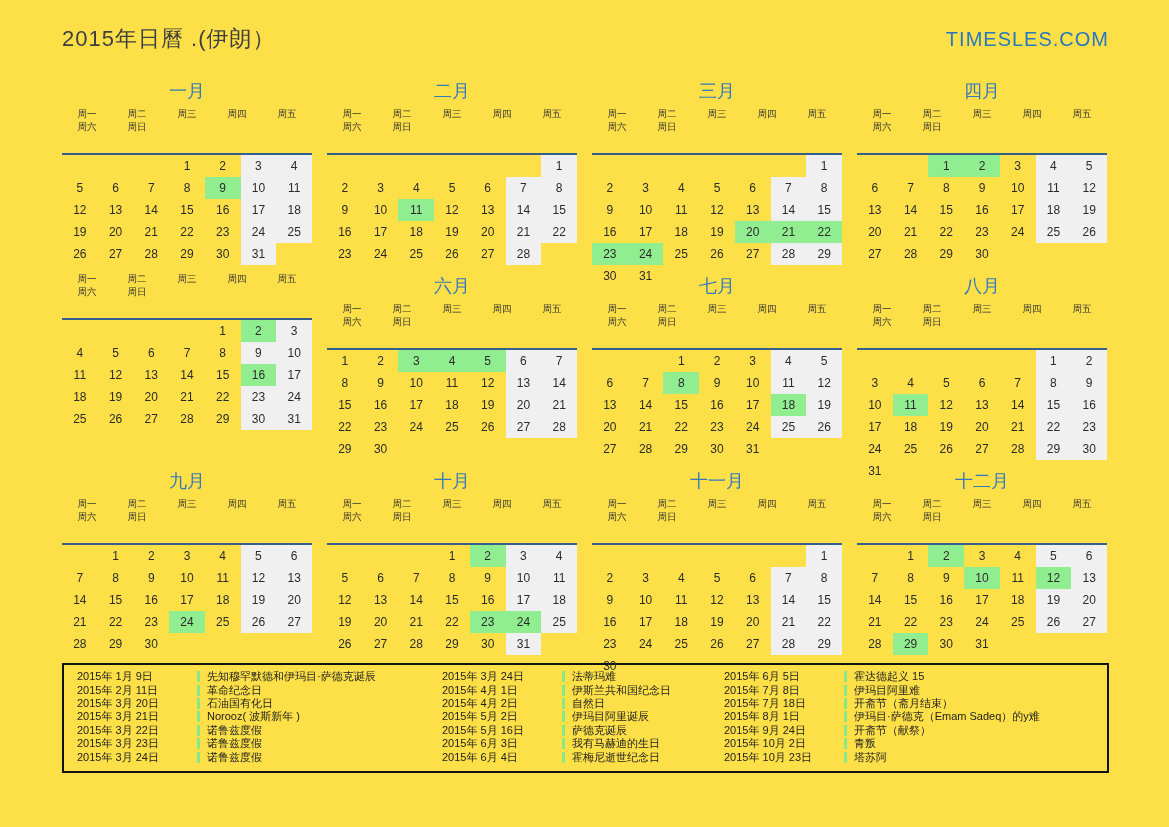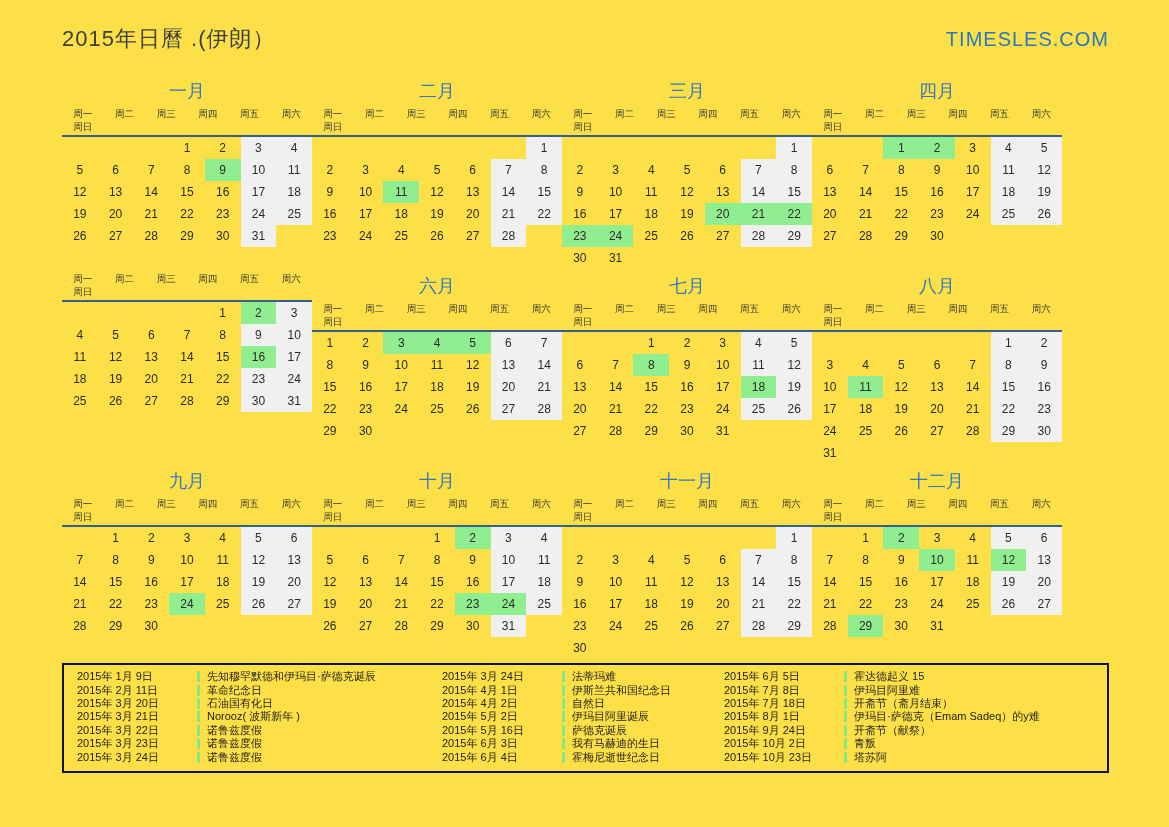--- a/index.html
+++ b/index.html
@@ -9,24 +9,24 @@
   }
   *{box-sizing:border-box;margin:0;padding:0}
   html,body{background:#fff}
   body{font-family:"Liberation Sans","DejaVu Sans",sans-serif;color:var(--c-text)}
   .page{width:1169px;height:827px;background:#fde047;position:relative;padding:24px 60px 0 62px;overflow:hidden}
 
   .topbar{display:flex;justify-content:space-between;align-items:baseline;height:40px}
   .page-title{font-size:22px;font-weight:400;color:var(--c-title);letter-spacing:1px}
   .brand{font-size:20px;color:var(--c-brand);text-decoration:none;letter-spacing:1px;font-weight:400}
 
-  .months-grid{margin-top:14px;display:grid;grid-template-columns:repeat(4,250px);grid-auto-rows:195px;}
+  .months-grid{margin-top:14px;display:grid;grid-template-columns:repeat(4,250px);grid-auto-rows:195px;column-gap:15px}
   .month{width:250px}
   .month-name{font-size:18px;font-weight:400;color:var(--c-month);text-align:center;line-height:26px;margin-bottom:4px}
-  .weekdays{display:grid;grid-template-columns:repeat(6,1fr);border-bottom:2px solid var(--c-rule);padding-bottom:1px}
+  .weekdays{display:grid;grid-template-columns:repeat(5,1fr);border-bottom:2px solid var(--c-rule);padding-bottom:19px}
   .weekdays span{font-size:9.5px;text-align:center;color:#333}
   .days{display:grid;grid-template-columns:repeat(7,1fr);grid-auto-rows:22px}
   .day{font-size:12px;text-align:center;line-height:22px;color:var(--c-text)}
   .day.weekend{background:var(--c-weekend)}
   .day.holiday{background:var(--c-holiday)}
 
   .legend{border:2px solid #111;padding:5px 13px 7px 13px;display:grid;grid-template-columns:365px 282px 1fr}
   .legend-row{display:flex;align-items:center;height:13.4px}
   .l-date{font-size:11px;width:120px;flex:0 0 120px;color:#222;white-space:nowrap}
   .l-tick{display:inline-block;width:3px;height:11px;background:var(--c-tick);margin-right:7px;flex:0 0 3px}

